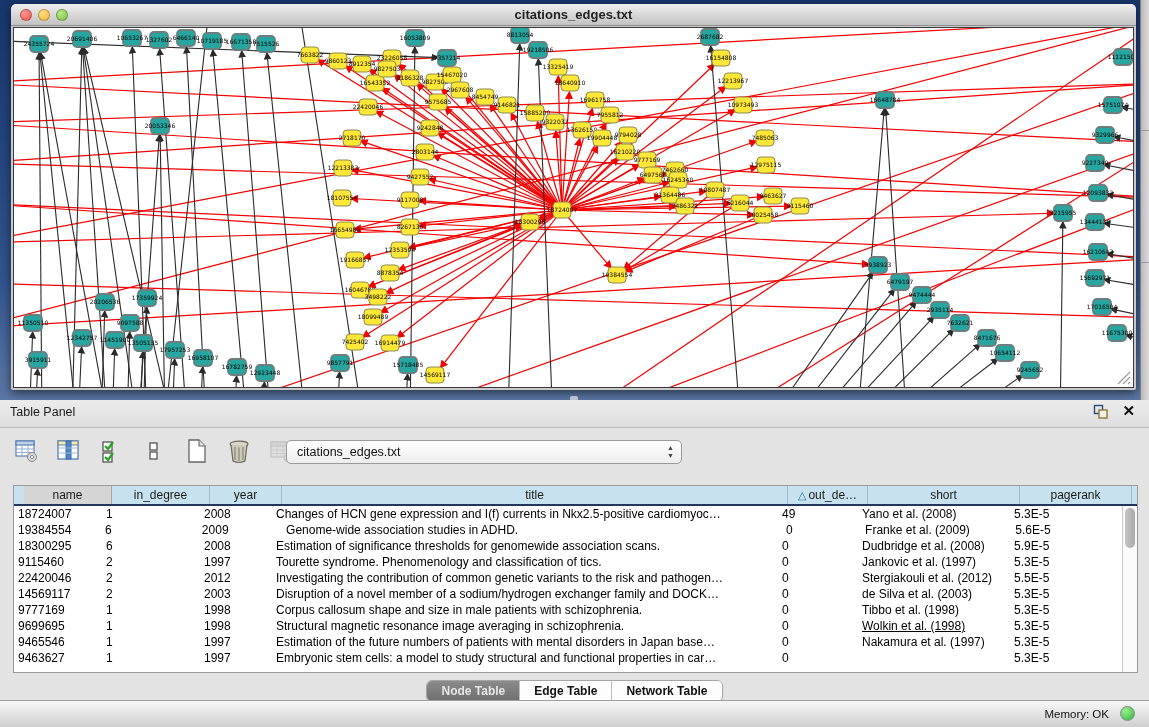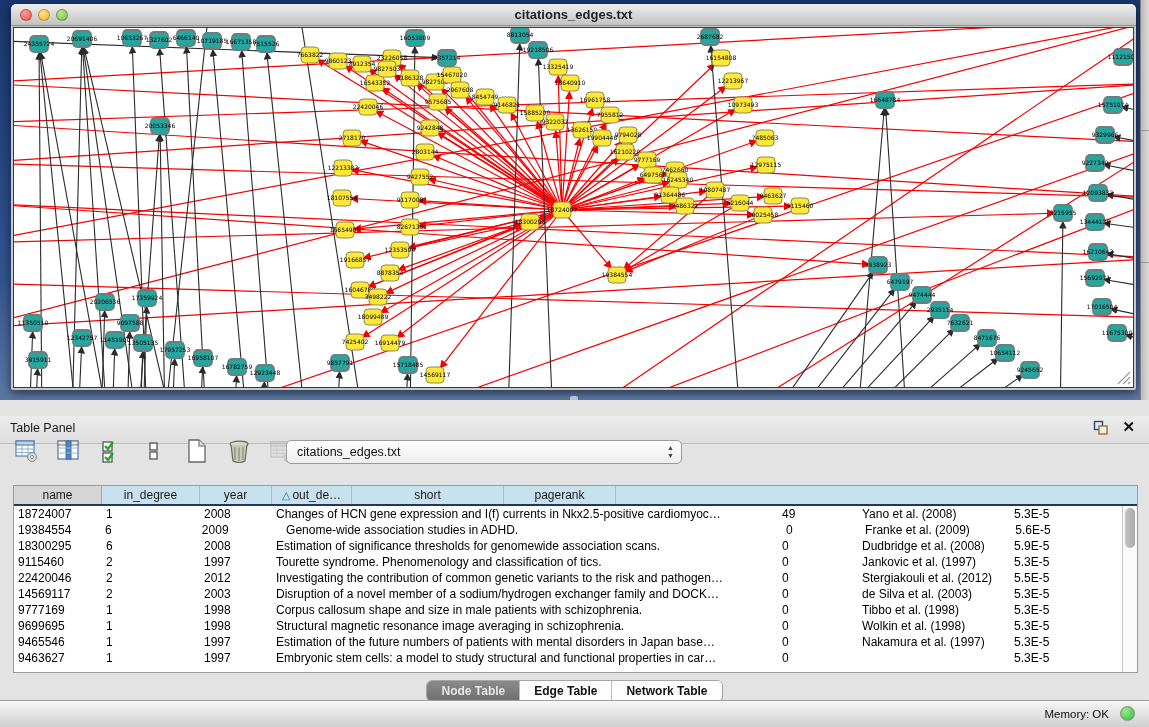--- a/index.html
+++ b/index.html
@@ -25,41 +25,41 @@
   #tl-zoom  { left:45px; background:radial-gradient(circle at 35% 30%,#b8e98a,#7cc13f); }
   #win-title { position:absolute; left:0; right:0; top:3px; text-align:center;
     font-size:13px; font-weight:bold; color:#222; }
   #canvas-wrap { position:absolute; left:2px; top:23px; width:1121px; height:361px;
     background:#fff; border:1px solid #3a3a3a; overflow:hidden; }
   #net-svg { display:block; }
   #grip { position:absolute; right:2px; bottom:2px; width:16px; height:16px; }
 
   
   #table-panel { position:absolute; left:0; top:400px; width:1149px; height:327px; background:#e3e3e3; }
-  #tp-header { position:absolute; left:0; top:16px; width:100%; height:28px;
+  #tp-header { position:absolute; left:0; top:0; width:100%; height:28px;
     background:linear-gradient(180deg,#ececec,#dedede); border-bottom:1px solid #bdbdbd; }
   #tp-title { position:absolute; left:10px; top:5px; font-size:12.5px; color:#1a1a1a; }
   #tp-float { position:absolute; right:40px; top:4px; width:16px; height:16px; cursor:pointer; }
   #tp-close { position:absolute; right:14px; top:2px; font-size:15px; font-weight:bold; color:#111; cursor:pointer; }
 
   #tp-toolbar { position:absolute; left:8px; top:32px; width:1133px; height:44px; }
   .tbicon { display:inline-block; width:30px; height:30px; margin:6px 4px 0 4px; vertical-align:top;
     text-align:center; cursor:pointer; }
   .tbicon.disabled { opacity:.45; cursor:default; }
   .fx { font-family:"Liberation Serif",serif; font-style:italic; font-weight:bold; font-size:16px; color:#222; line-height:30px; }
   #table-select { position:absolute; left:278px; top:8px; width:396px; height:24px;
     border:1px solid #9a9a9a; border-radius:5px;
     background:linear-gradient(180deg,#ffffff,#ededed); cursor:pointer; }
   #table-select-value { position:absolute; left:10px; top:4px; font-size:12.5px; color:#111; }
   #table-select-stepper { position:absolute; right:7px; top:3px; color:#444; }
   #table-select-stepper div { font-size:7px; line-height:8px; }
 
   #tp-table { position:absolute; left:13px; top:85px; width:1125px; height:188px;
     background:#fff; border:1px solid #9a9a9a; }
-  #thead { display:flex; height:20px; border-bottom:2px solid #23365c; background:#c8e1ee; }
+  #thead { display:flex; height:20px; border-bottom:2px solid #23365c; background:#c8e1ee;padding-left:10px; }
   .th { font-size:12px; color:#1a1a1a; text-align:center; line-height:18px;
     border-right:1px solid #9dbfcf; overflow:hidden; white-space:nowrap; }
   .th:first-child { background:#d5d5d5; border-right:1px solid #a8a8a8; }
   .sort-glyph { color:#1f6e96; font-size:11px; margin-right:2px; }
   #tbody { position:absolute; left:0; top:20px; right:15px; bottom:0; overflow:hidden; }
   .tr { display:flex; height:16px; }
   .td { font-size:12px; color:#000; line-height:16px; padding-left:4px;
     overflow:hidden; white-space:nowrap; }
   #vscroll { position:absolute; right:0; top:20px; width:15px; bottom:0;
     background:#fafafa; border-left:1px solid #c9c9c9; }
@@ -790,20 +790,21 @@
             <div>▼</div>
         </span>
       </span>
     </div>
 
     <div id="tp-table">
       <div id="thead">
           <div class="th" style="width: 88px;">name</div>
           <div class="th" style="width: 98px;">in_degree</div>
           <div class="th" style="width: 72px;">year</div>
+          <div class="th" style="width: 506px;">title</div>
           <div class="th" style="width: 80px;"><span class="sort-glyph">△</span>out_de…</div>
           <div class="th" style="width: 152px;">short</div>
           <div class="th" style="width: 112px;">pagerank</div>
         </div>
       <div id="tbody">
           <div class="tr">
             <div class="td" style="width: 88px;">18724007</div>
             <div class="td" style="width: 98px;">1</div>
             <div class="td" style="width: 72px;">2008</div>
             <div class="td" style="width: 506px;">Changes of HCN gene expression and I(f) currents in Nkx2.5-positive cardiomyoc…</div>
@@ -864,21 +865,21 @@
             <div class="td" style="width: 80px;">0</div>
             <div class="td" style="width: 152px;">Tibbo et al. (1998)</div>
             <div class="td" style="width: 112px;">5.3E-5</div>
           </div>
           <div class="tr">
             <div class="td" style="width: 88px;">9699695</div>
             <div class="td" style="width: 98px;">1</div>
             <div class="td" style="width: 72px;">1998</div>
             <div class="td" style="width: 506px;">Structural magnetic resonance image averaging in schizophrenia.</div>
             <div class="td" style="width: 80px;">0</div>
-            <div class="td" style="width: 152px;">Wolkin et al. (1998)</div>
+            <div class="td" style="width: 152px; text-decoration: underline;">Wolkin et al. (1998)</div>
             <div class="td" style="width: 112px;">5.3E-5</div>
           </div>
           <div class="tr">
             <div class="td" style="width: 88px;">9465546</div>
             <div class="td" style="width: 98px;">1</div>
             <div class="td" style="width: 72px;">1997</div>
             <div class="td" style="width: 506px;">Estimation of the future numbers of patients with mental disorders in Japan base…</div>
             <div class="td" style="width: 80px;">0</div>
             <div class="td" style="width: 152px;">Nakamura et al. (1997)</div>
             <div class="td" style="width: 112px;">5.3E-5</div>

